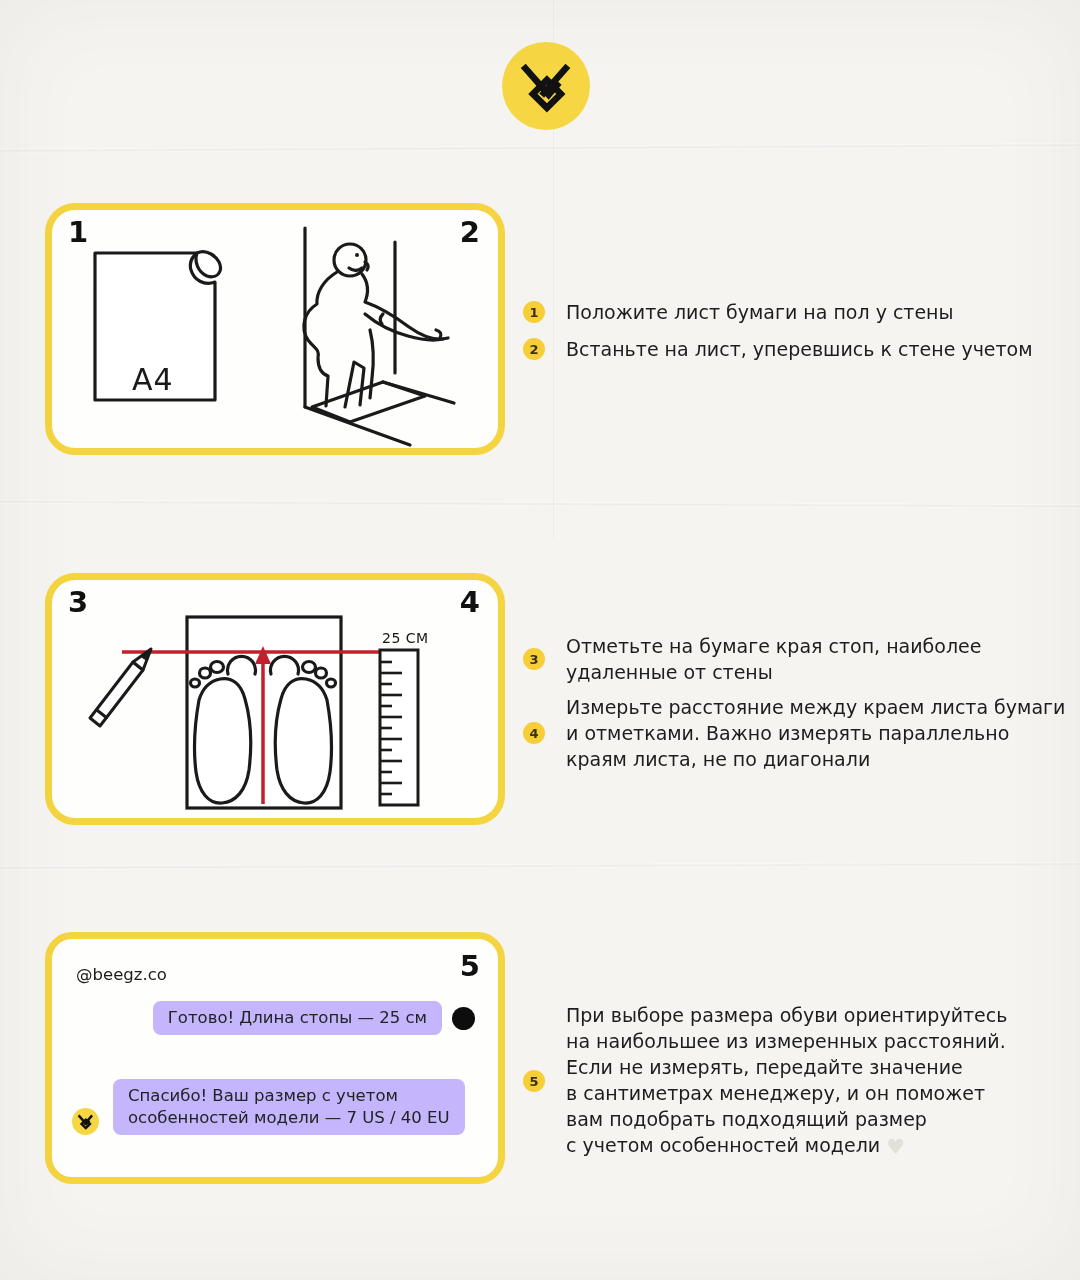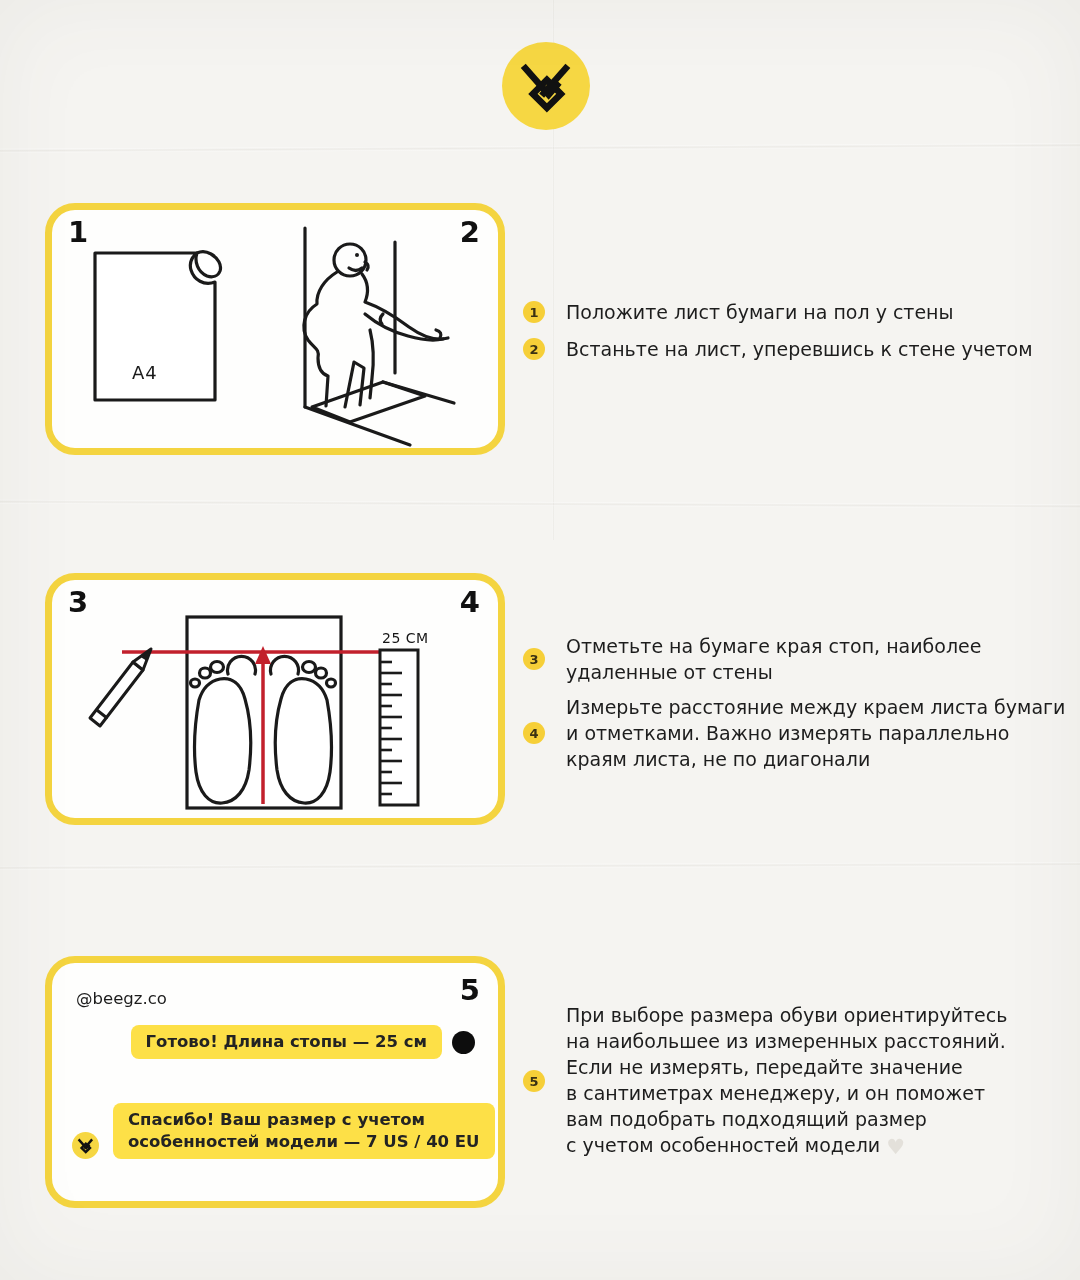--- a/index.html
+++ b/index.html
@@ -35,27 +35,27 @@
   .step-row{position:absolute;left:523px;display:flex;align-items:center;}
   .badge{flex:none;width:22px;height:22px;border-radius:50%;background:#F6CF38;
     display:flex;align-items:center;justify-content:center;
     font-size:13px;font-weight:700;color:#3a3113;margin-right:21px;}
   .step-text{font-size:19px;font-weight:500;line-height:26px;color:#1d1d1d;white-space:pre-line;}
   .heart{color:#e3e0da;font-size:21px;margin-left:6px;vertical-align:-2px;}
 
   
   .ruler-label{position:absolute;font-size:14px;font-weight:400;color:#161616;letter-spacing:.5px;}
   
-  .a4-label{position:absolute;font-size:18px;font-weight:500;letter-spacing:1px;color:#1a1a1a;}
+  .a4-label{position:absolute;font-size:30px;font-weight:500;letter-spacing:1px;color:#1a1a1a;}
 
   
   .chat-handle{position:absolute;left:24px;top:26px;font-size:16.5px;font-weight:500;color:#1c1c1c;}
   .chat-row{position:absolute;display:flex;}
-  .bubble{background:#fde047;border-radius:8px;padding:6px 15px;
-    font-size:16.5px;line-height:22px;color:#232323;font-weight:700;white-space:pre-line;}
+  .bubble{background:#c4b5fd;border-radius:8px;padding:6px 15px;
+    font-size:16.5px;line-height:22px;color:#232323;font-weight:400;white-space:pre-line;}
   .dot-avatar{flex:none;width:23px;height:23px;border-radius:50%;background:#0d0d0d;}
   .bot-avatar{flex:none;width:27px;height:27px;border-radius:50%;background:#F6D743;
     display:flex;align-items:center;justify-content:center;}
   .bot-avatar svg{width:17px;height:17px;}
 </style>
 </head>
 <body>
 
 <div class="canvas">
 
@@ -155,21 +155,21 @@
           <line x1="328" y1="181" x2="350" y2="181"></line>
           <line x1="328" y1="192" x2="340" y2="192"></line>
           <line x1="328" y1="203" x2="350" y2="203"></line>
           <line x1="328" y1="214" x2="340" y2="214"></line>
         </g>
       </g>
     </svg>
     <div class="ruler-label" style="left:330px;top:50px;">25 CM</div>
   </div>
 
-  <div class="panel" style="top:956px;">
+  <div class="panel" style="top:932px;border-radius:27px;">
     <div class="chat-handle">@beegz.co</div>
     <div class="panel-num" style="right:18px;top:13px;">5</div>
 
     <div class="chat-row" style="right:23px;top:62px;align-items:center;">
       <div class="bubble">Готово! Длина стопы — 25 см</div>
       <div class="dot-avatar" style="margin-left:10px;"></div>
     </div>
 
     <div class="chat-row" style="left:20px;top:140px;align-items:flex-end;">
       <div class="bot-avatar">

